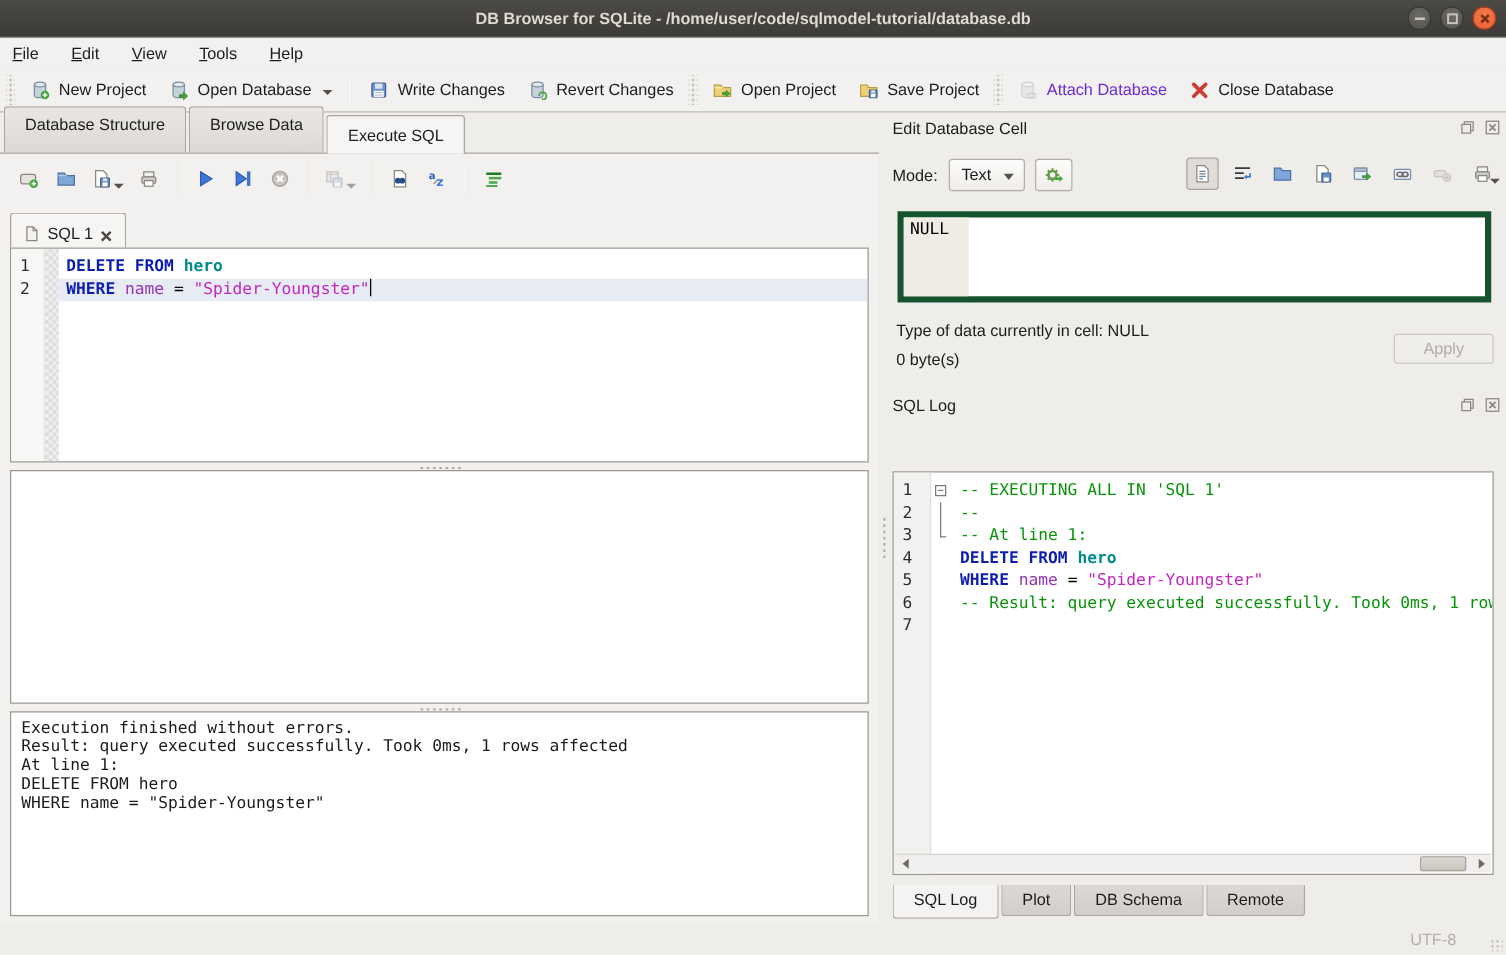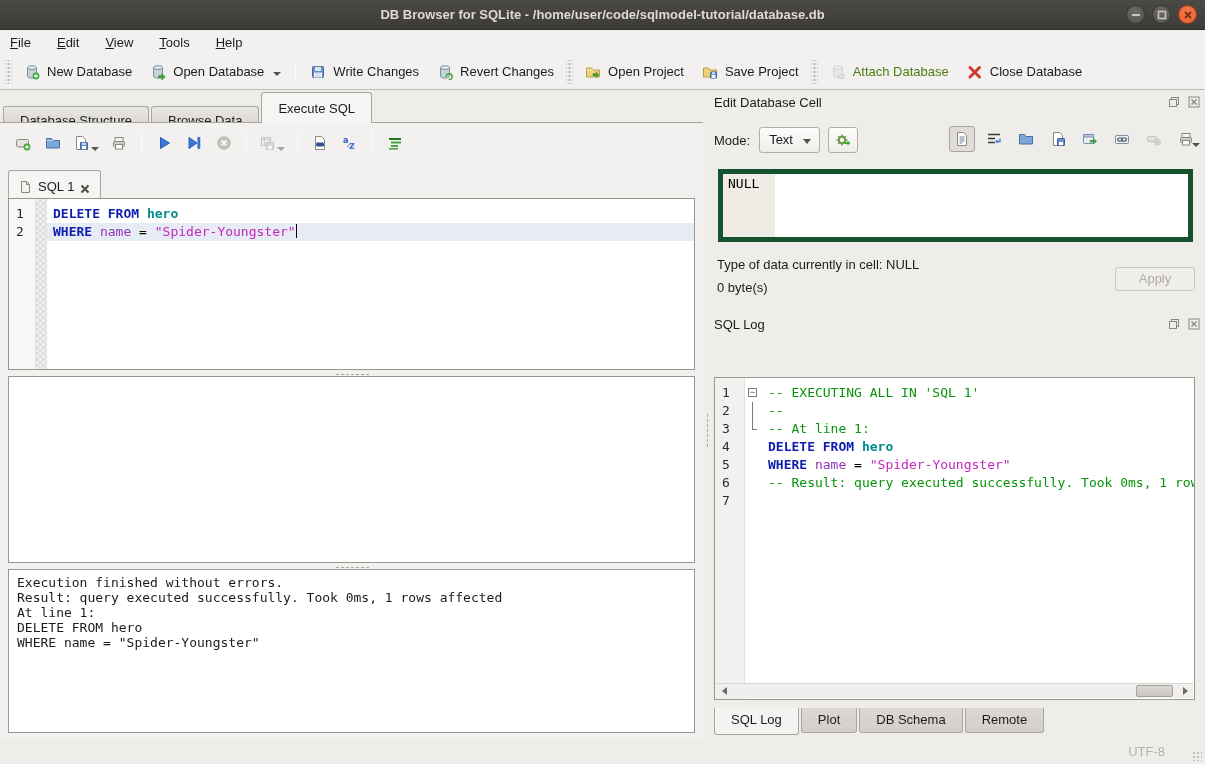--- a/index.html
+++ b/index.html
@@ -25,29 +25,29 @@
   .menubar { position:absolute; top:31px; left:0; right:0; height:23px; background:#f2f1f0; display:flex; align-items:center; padding-left:10px; gap:26px; }
   .menuitem { cursor:default; }
   .menuitem u { text-decoration:underline; }
   
   .toolbar { position:absolute; top:54px; left:0; right:0; height:36px; background:#f2f1f0; border-bottom:1px solid #bdbab4;
     display:flex; align-items:center; padding:0 2px; }
   .drag-handle { width:7px; height:24px; margin:0 3px;
     background-image:radial-gradient(#b6b3ad 34%, transparent 35%); background-size:4px 4px; background-position:center; }
   .tb-sep { width:1px; height:24px; background:#c9c6c0; border-right:1px solid #fbfaf9; margin:0 5px; }
   .tbitem { display:flex; align-items:center; gap:7px; padding:5px 9px; border-radius:3px; white-space:nowrap; }
-  .tbitem.disabled { color:#4d7c0f; }
+  .tbitem.disabled { color:#6d28d9; }
   .tbitem.disabled svg, .tbitem.disabled .iconwrap { filter:grayscale(1) opacity(.55); }
   .iconwrap { position:relative; width:16px; height:16px; flex:none; }
   .iconwrap svg { display:block; }
   .caret { width:0; height:0; border-left:4px solid transparent; border-right:4px solid transparent; border-top:4px solid #55524d; margin-left:2px; align-self:flex-end; margin-bottom:4px;}
   
   .maintabs { position:absolute; top:92px; left:3px; height:31px; display:flex; align-items:flex-end; }
   .mtab { padding:6px 16px 7px; background:linear-gradient(#e9e7e3,#dcd9d4); border:1px solid #a9a5a0; border-bottom:none;
-    border-radius:3px 3px 0 0; margin-right:2px; height:17px; }
+    border-radius:3px 3px 0 0; margin-right:2px; height:38px; }
   .mtab.active { background:#f6f5f3; height:31px; padding-top:8px; position:relative; z-index:3; }
   
   .left-pane { position:absolute; top:122px; left:0; width:703px; bottom:26px; background:#f2f1ef; border-top:1px solid #a9a5a0; }
   .sqltoolbar { position:absolute; top:8px; left:10px; display:flex; align-items:center; gap:4px; }
   .sbtn { width:26px; height:24px; display:flex; align-items:center; justify-content:center; border-radius:3px; position:relative;}
   .sbtn.has-caret { width:32px; }
   .sqltabbar { position:absolute; top:47px; left:8px; display:flex; }
   .sqltab { display:flex; align-items:flex-end; gap:6px; padding:8px 10px 6px; background:#f6f5f3; border:1px solid #a9a5a0; border-bottom:none; border-radius:3px 3px 0 0; }
   .codebox { position:absolute; left:8px; width:687px; background:#fff; border:1px solid #9b978f; display:flex; overflow:hidden; }
   .editorbox { top:75px; height:172px; }
@@ -162,21 +162,21 @@
     <div class="drag-handle"></div>
     <div class="tbitem">
       <span class="iconwrap">
         <svg width="16" height="16" viewBox="0 0 16 16">
             <path d="M3.5 3.5v8.6c0 1.1 2 2 4.5 2s4.5-.9 4.5-2V3.5" fill="#c7d3dc" stroke="#78909f"></path>
             <ellipse cx="8" cy="3.6" rx="4.5" ry="1.9" fill="#e2e9ef" stroke="#78909f"></ellipse>
             <circle cx="12" cy="12" r="3.4" fill="#44a73e"></circle>
             <path d="M12 10.2v3.6M10.2 12h3.6" stroke="#fff" stroke-width="1.3"></path>
           </svg>
       </span>
-      <span>New Database</span>
+      <span>New Project</span>
     </div>
     <div class="tbitem">
       <span class="iconwrap">
         <svg width="16" height="16" viewBox="0 0 16 16">
             <path d="M3.5 3.5v8.6c0 1.1 2 2 4.5 2s4.5-.9 4.5-2V3.5" fill="#c7d3dc" stroke="#78909f"></path>
             <ellipse cx="8" cy="3.6" rx="4.5" ry="1.9" fill="#e2e9ef" stroke="#78909f"></ellipse>
             <path d="M8.6 11.8h3.2v-2l3.4 3-3.4 3v-2H8.6z" fill="#44a73e" stroke="#2d7a28" stroke-width=".6"></path>
           </svg>
       </span>
       <span>Open Database</span>

